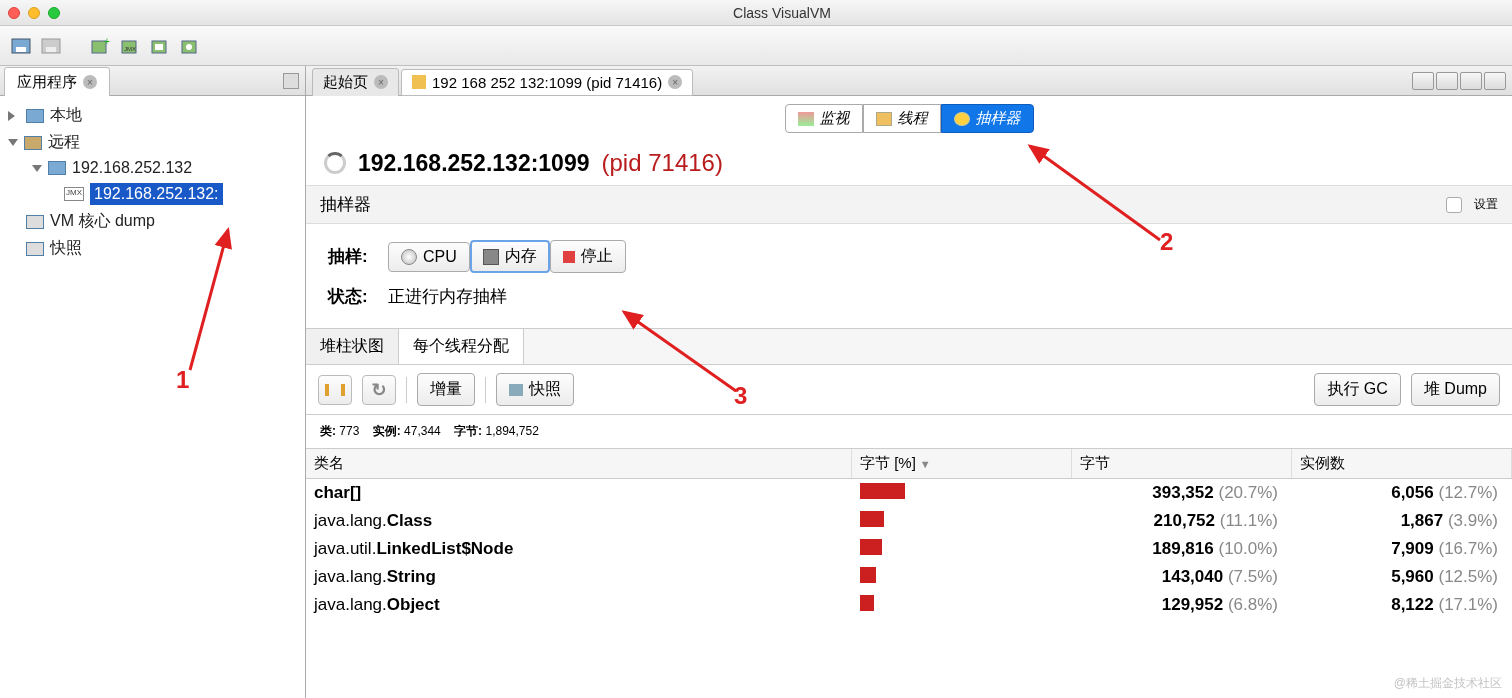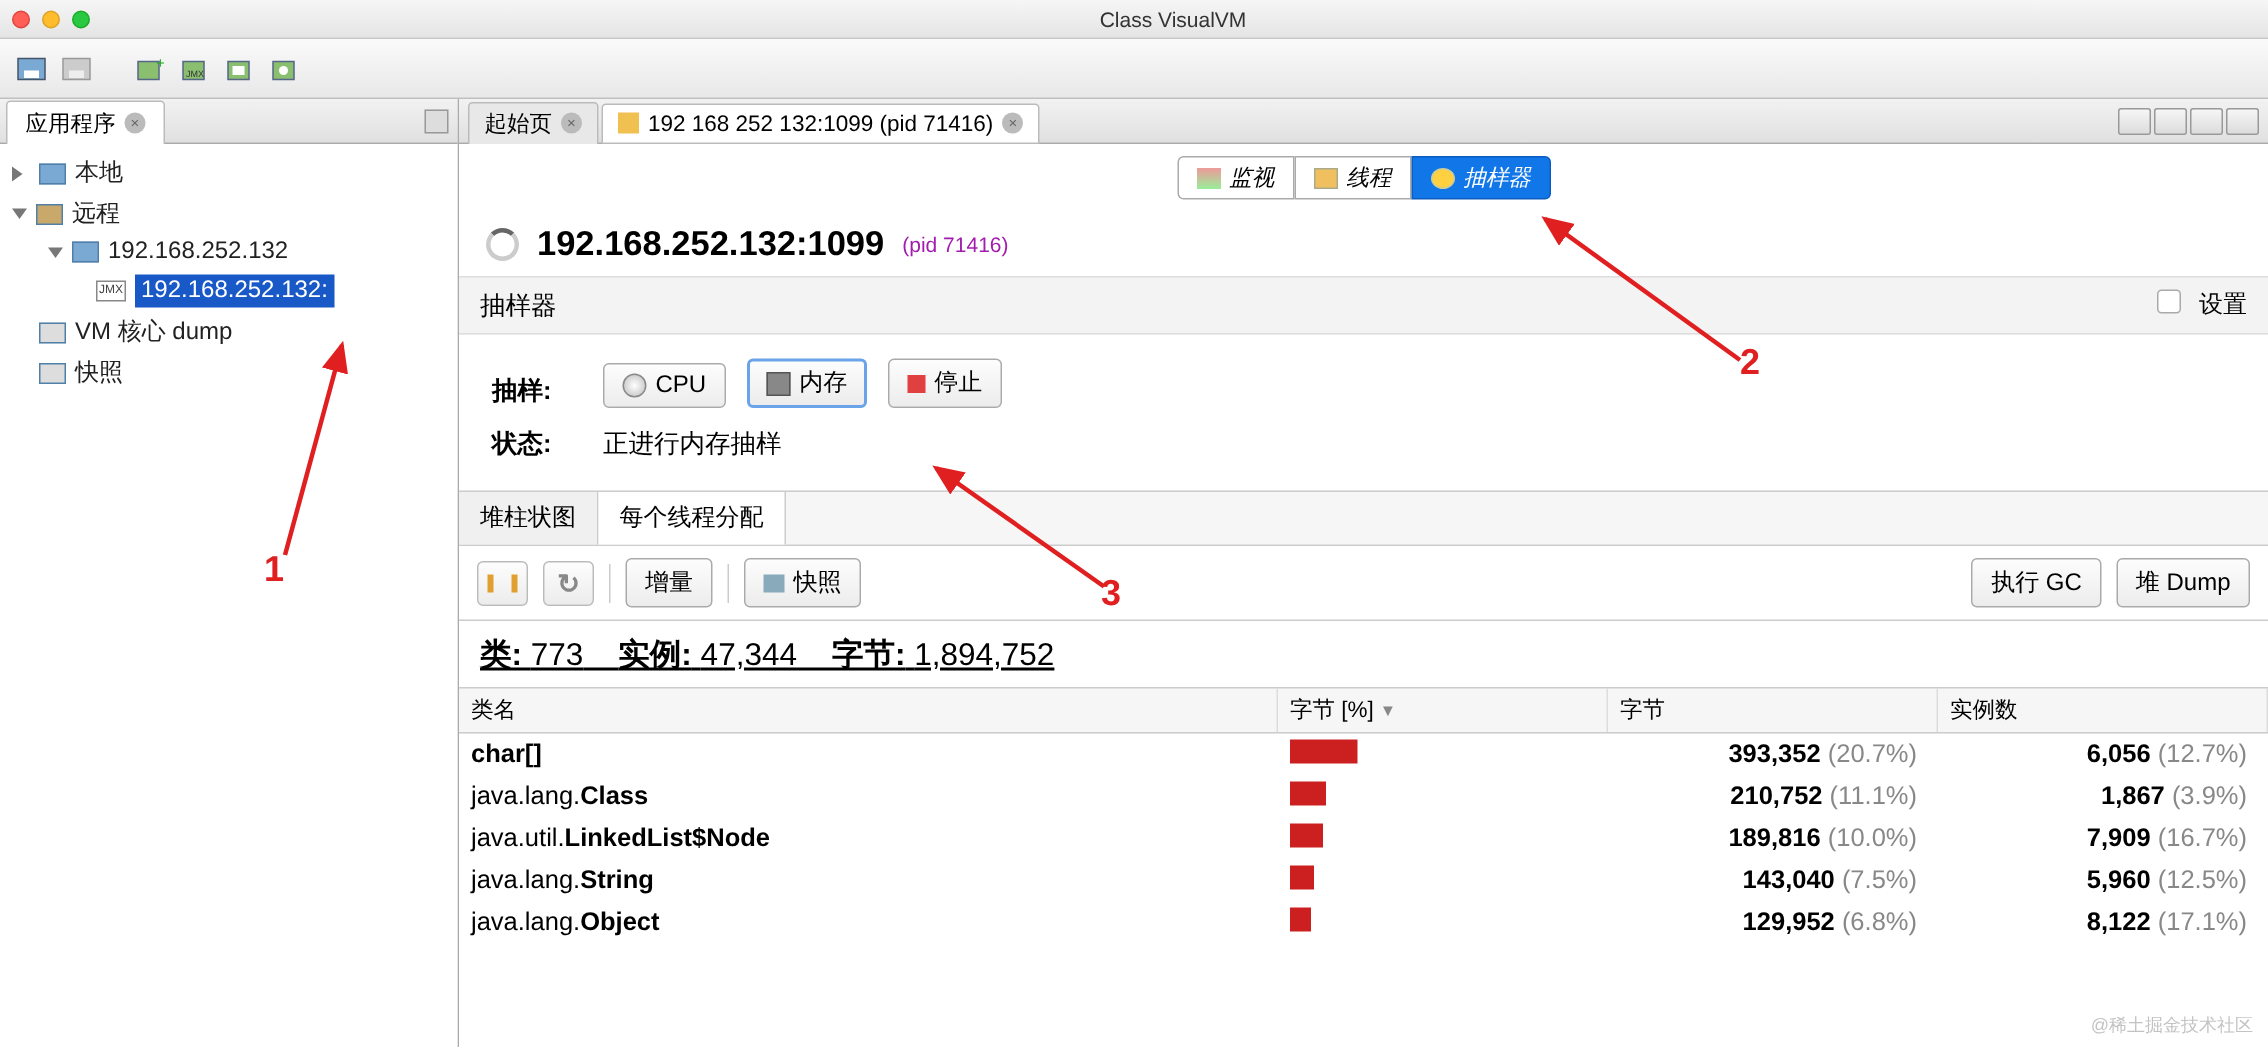--- a/index.html
+++ b/index.html
@@ -51,47 +51,47 @@
 .vtab:last-child { border-radius:0 4px 4px 0; }
 .vtab.active { background:#1176e8; color:#fff; border-color:#0d5cc0; }
 .vicon { width:16px; height:14px; display:inline-block; }
 .vicon.mon { background:linear-gradient(#e99,#9e9); }
 .vicon.thr { background:#f0c060; border:1px solid #aa8; }
 .vicon.samp { background:#ffd040; border-radius:50%; border:1px solid #cc9; }
 
 .hdr-row { display:flex; align-items:center; padding:8px 18px; gap:12px; }
 .spin { width:22px; height:22px; border:3px solid #ccc; border-top-color:#666; border-radius:50%; }
 .hdr-title { font-size:23px; font-weight:bold; }
-.hdr-pid { font-size:14px; color:#a21caf; }
+.hdr-pid { font-size:24px; color:#b91c1c; }
 
 .subhdr { background:#f3f3f3; border-top:1px solid #ddd; border-bottom:1px solid #ddd; padding:7px 14px; font-size:17px; display:flex; align-items:center; }
-.settings { margin-left:auto; display:flex; align-items:flex-start; gap:12px; font-size:16px; }
+.settings { margin-left:auto; display:flex; align-items:flex-end; gap:12px; font-size:12px; }
 .chk { width:16px; height:16px; border:1px solid #aaa; border-radius:3px; background:#fff; }
 
 .controls { padding:16px 22px 8px; }
-.crow { display:flex; align-items:flex-end; gap:14px; margin-bottom:12px; font-size:17px; }
+.crow { display:flex; align-items:center; margin-bottom:12px; font-size:17px; }
 .clabel { font-weight:bold; width:60px; }
 .btn { border:1px solid #aaa; background:linear-gradient(#fdfdfd,#ececec); border-radius:4px; padding:5px 12px; font-size:16px; display:flex; align-items:center; gap:6px; cursor:pointer; }
 .btn.active { border:2px solid #6aa3e8; padding:4px 11px; }
 .bicon { width:16px; height:16px; display:inline-block; }
 .bicon.cpu { background:radial-gradient(#fff,#bbb); border-radius:50%; border:1px solid #888; }
 .bicon.mem { background:#888; border:1px solid #555; }
 .bicon.stop { background:#e04040; width:12px; height:12px; }
 
 .modebar { display:flex; border-top:1px solid #ccc; border-bottom:1px solid #ccc; background:#f6f6f6; }
 .mbtn { padding:7px 14px; border-right:1px solid #ccc; font-size:16px; background:#f0f0f0; }
 .mbtn.inactive { background:#fff; }
 
 .toolbar2 { display:flex; align-items:center; padding:8px 12px; gap:10px; border-bottom:1px solid #ccc; }
 .ibtn { width:34px; height:30px; border:1px solid #bbb; background:linear-gradient(#fdfdfd,#ececec); border-radius:4px; display:flex; align-items:center; justify-content:center; }
 .ibtn.pause::after { content:""; width:12px; height:12px; border-left:4px solid #e0a030; border-right:4px solid #e0a030; }
 .ibtn.refresh::after { content:"↻"; color:#888; font-size:18px; font-weight:bold; }
 .toolbar2 .right { margin-left:auto; display:flex; gap:10px; }
 
-.stats { padding:8px 14px; font-size:21px;text-decoration:underline; }
+.stats { padding:8px 14px; font-size:12px; }
 .stats b { font-weight:bold; }
 
 
 .tbl { flex:1; overflow:hidden; display:flex; flex-direction:column; }
 .thead { display:flex; background:#f6f6f6; border-top:1px solid #ccc; border-bottom:1px solid #ccc; font-size:15px; }
 .th { padding:5px 8px; border-right:1px solid #ddd; }
 .th.name { flex:1; }
 .th.pct { width:220px; display:flex; align-items:center; gap:4px; }
 .th.bytes { width:220px; text-align:left; }
 .th.inst { width:220px; text-align:left; }

